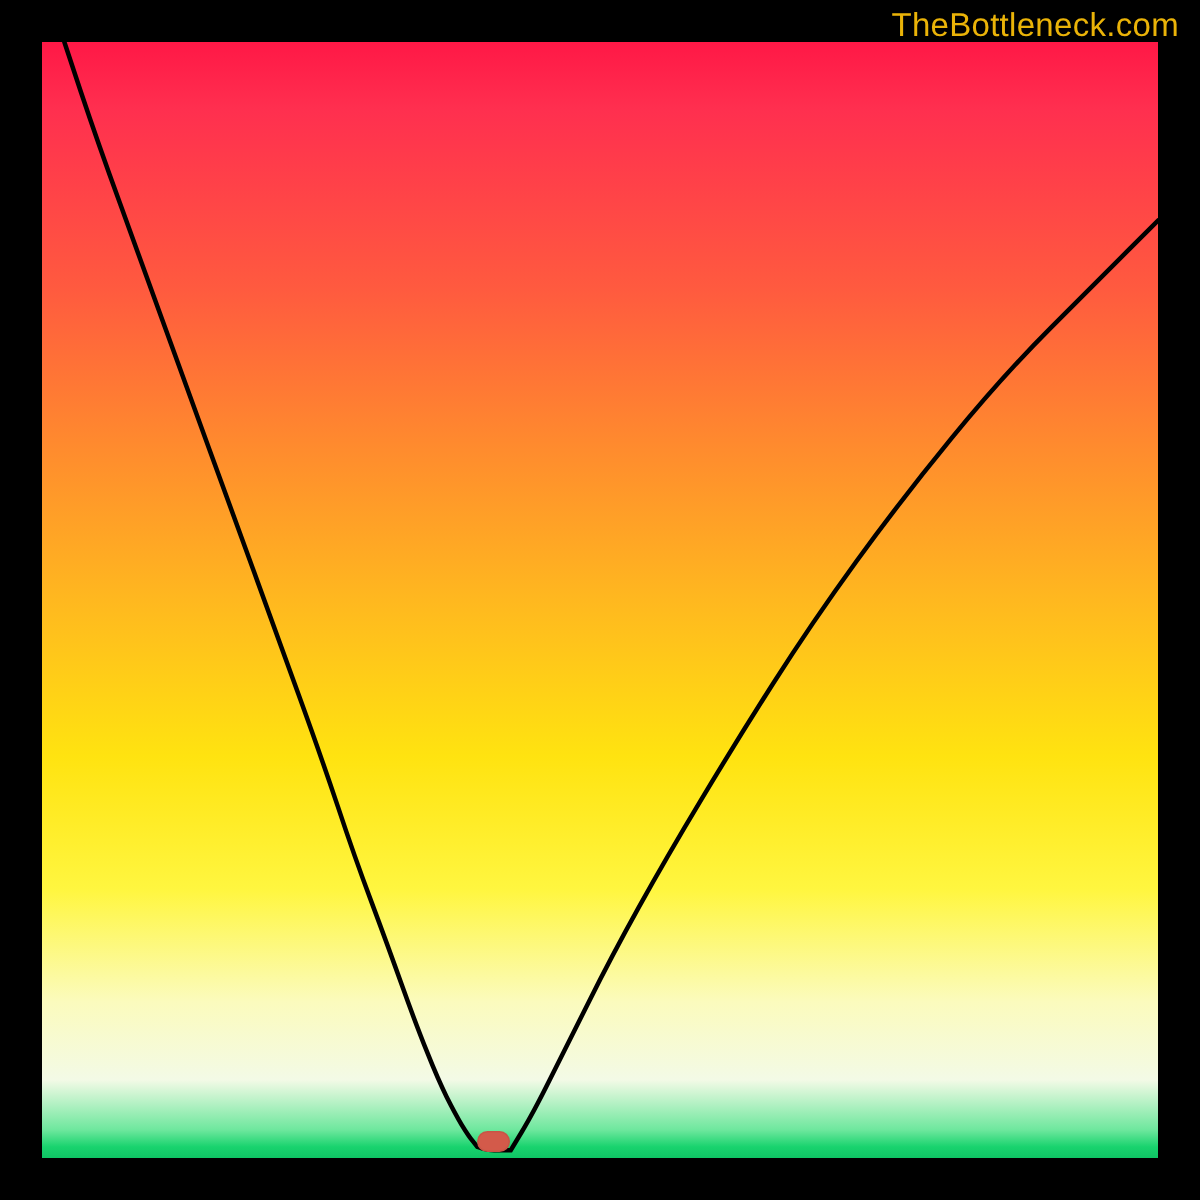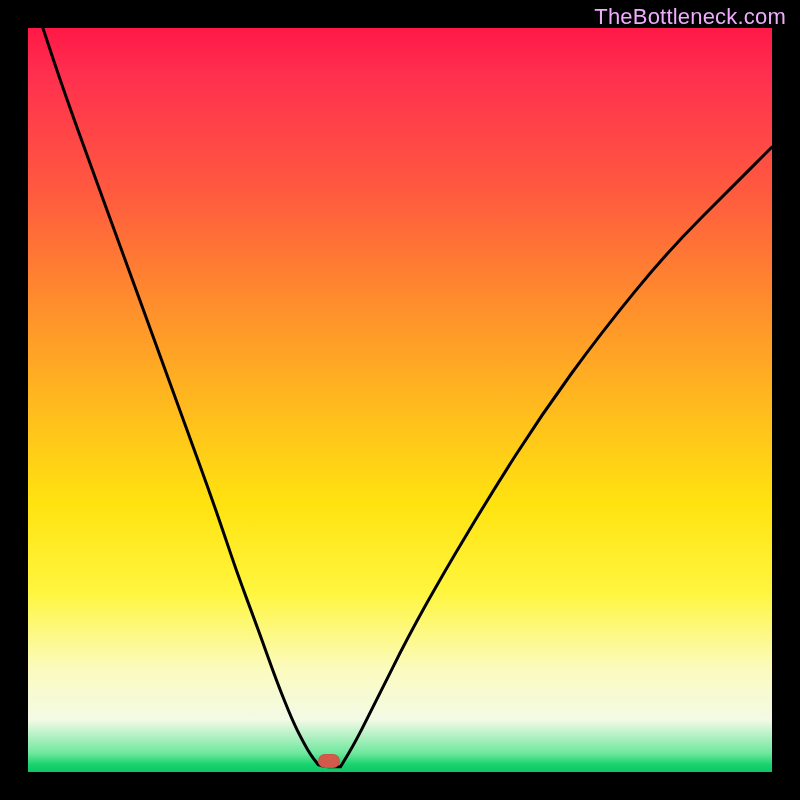--- a/index.html
+++ b/index.html
@@ -39,21 +39,21 @@
       #f3fae6 93%,
       #6de79d 97.5%,
       #19d36e 99%,
       #0fc565 100%
     );
   }
   .watermark {
     position: absolute;
     top: 4px;
     right: 14px;
-    color: #f0abfc;
+    color: #eab308;
     font-size: 22px;
     font-weight: 500;
     letter-spacing: 0.2px;
     text-align: right;
   }
   svg.curve {
     position: absolute;
     left: 0;
     top: 0;
     width: 744px;

